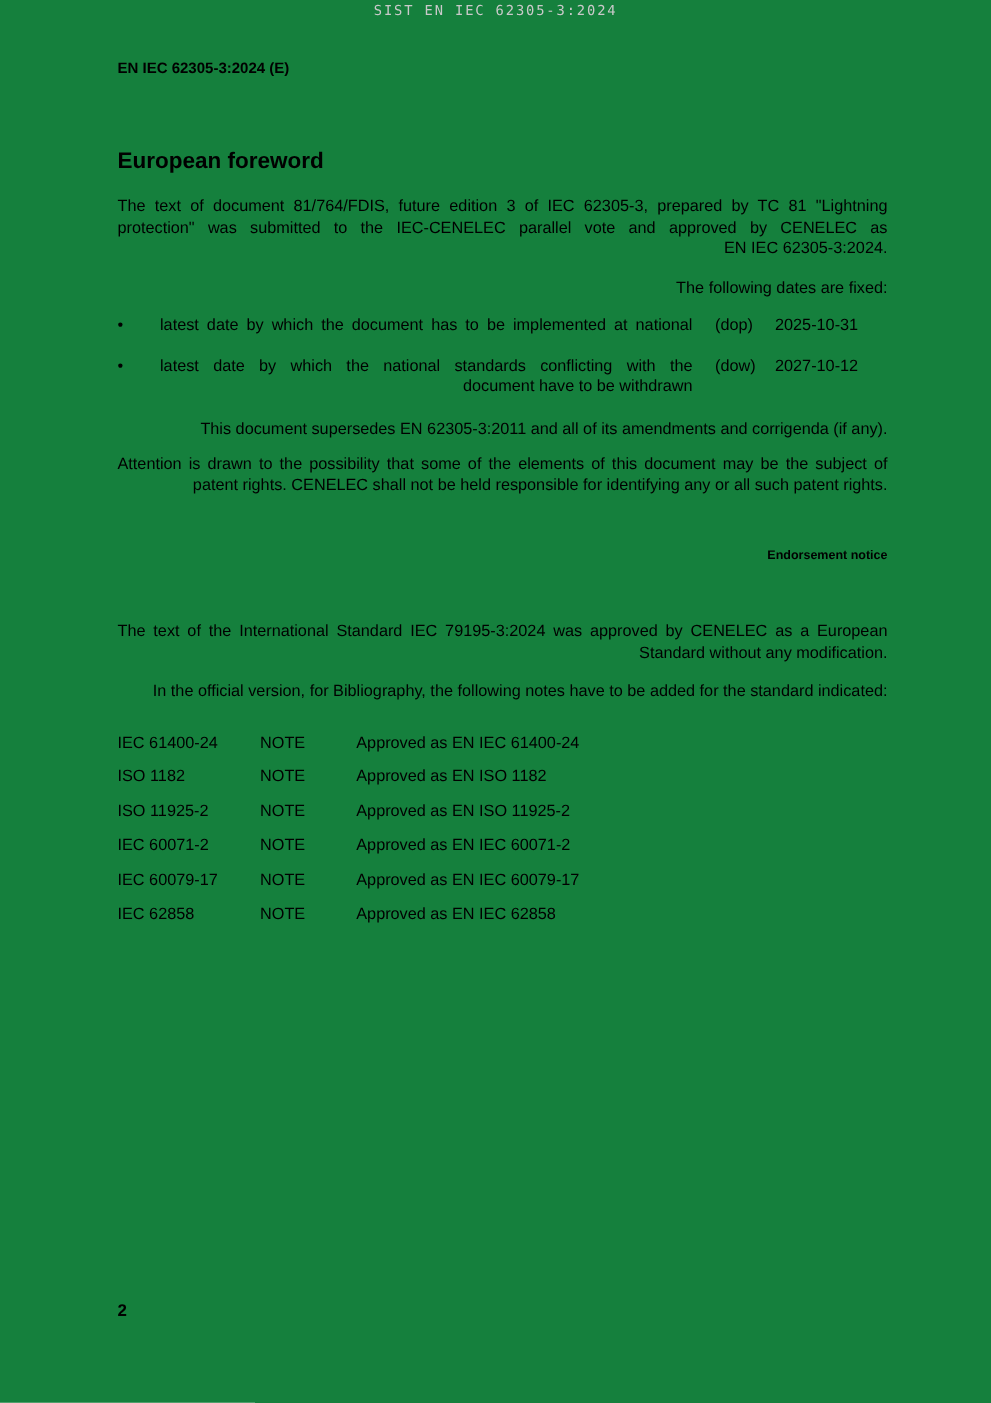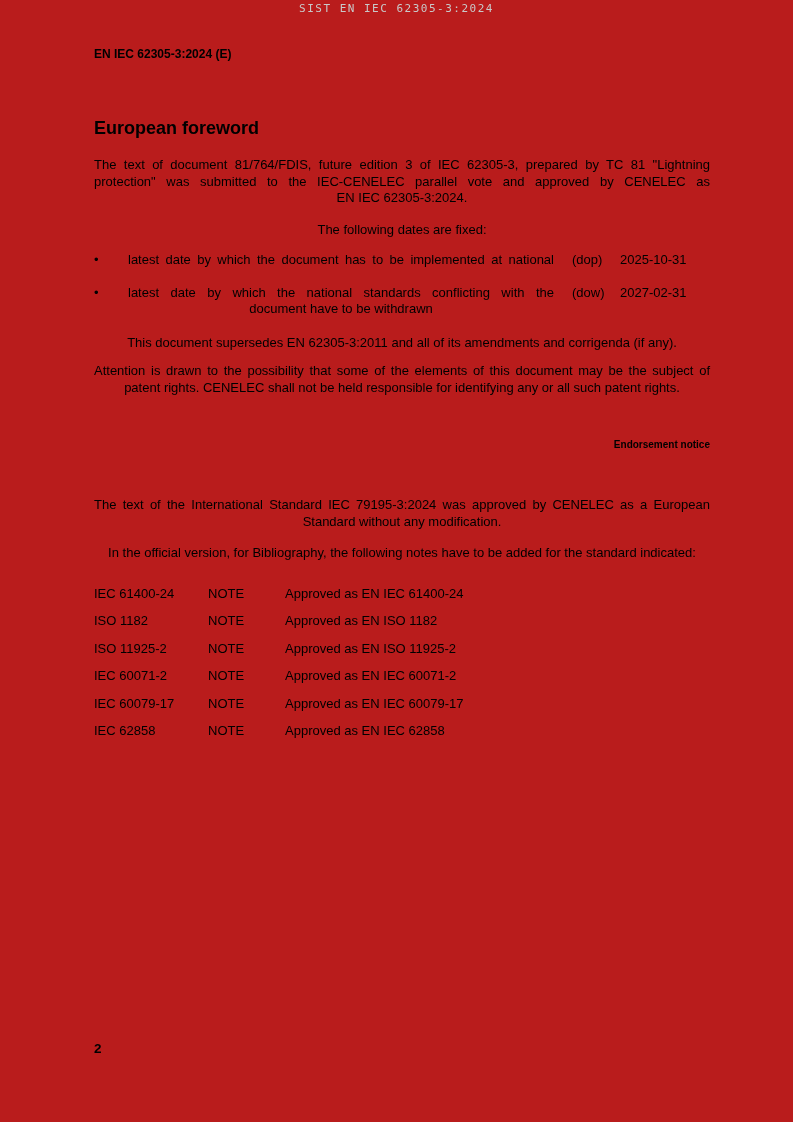--- a/index.html
+++ b/index.html
@@ -2,33 +2,33 @@
 <html><head>
 <meta charset="utf-8">
 <style>
   html,body{margin:0;padding:0;}
   body{
     width:793px;height:1122px;
     background:#ffffff;color:#000000;
     font-family:"Liberation Sans","DejaVu Sans",sans-serif;
     font-size:13px;position:relative;overflow:hidden;
   }
-  .page{position:absolute;inset:0;background:#b91c1c;}
+  .page{position:absolute;inset:0;background:#15803d;}
   .watermark{
     position:absolute;top:2px;left:0;width:100%;
     text-align:center;
     font-family:"DejaVu Sans Mono","Liberation Mono",monospace;
     font-size:11px;color:#c9c9c9;letter-spacing:1.5px;
   }
   .content{position:absolute;left:94px;top:0;width:616px;}
   .doc-ref{margin-top:46px;font-weight:bold;font-size:12px;line-height:16px;}
   .foreword-title{margin:54px 0 0 0;font-weight:bold;font-size:18px;line-height:25px;}
   .para{line-height:16.5px;}
   .jline{text-align:justify;text-align-last:justify;}
-  .lline{text-align:center;white-space:nowrap;}
+  .lline{text-align:right;white-space:nowrap;}
   .mt15{margin-top:15px;}
   .mt16{margin-top:16px;}
   .mt17{margin-top:17px;}
   .mt12{margin-top:12px;}
   .bullet-row{display:grid;grid-template-columns:34px 426px 66px auto;line-height:16.5px;}
   .bullet-row.first{margin-top:14px;}
   .bullet-row.second{margin-top:16px;}
   .bullet-marker{text-align:left;}
   .bullet-text .lline{white-space:normal;}
   .dop-label{padding-left:18px;}
@@ -72,21 +72,21 @@
       <div class="dop-date">2025-10-31</div>
     </div>
 
     <div class="bullet-row second">
       <div class="bullet-marker">•</div>
       <div class="bullet-text">
         <div class="jline">latest date by which the national standards conflicting with the</div>
         <div class="lline">document have to be withdrawn</div>
       </div>
       <div class="dop-label">(dow)</div>
-      <div class="dop-date">2027-02-31</div>
+      <div class="dop-date">2027-10-12</div>
     </div>
 
     <div class="para mt17">
       <div class="lline">This document supersedes EN 62305-3:2011 and all of its amendments and corrigenda (if any).</div>
     </div>
 
     <div class="para mt12">
       <div class="jline">Attention is drawn to the possibility that some of the elements of this document may be the subject of</div>
       <div class="lline">patent rights. CENELEC shall not be held responsible for identifying any or all such patent rights.</div>
     </div>

